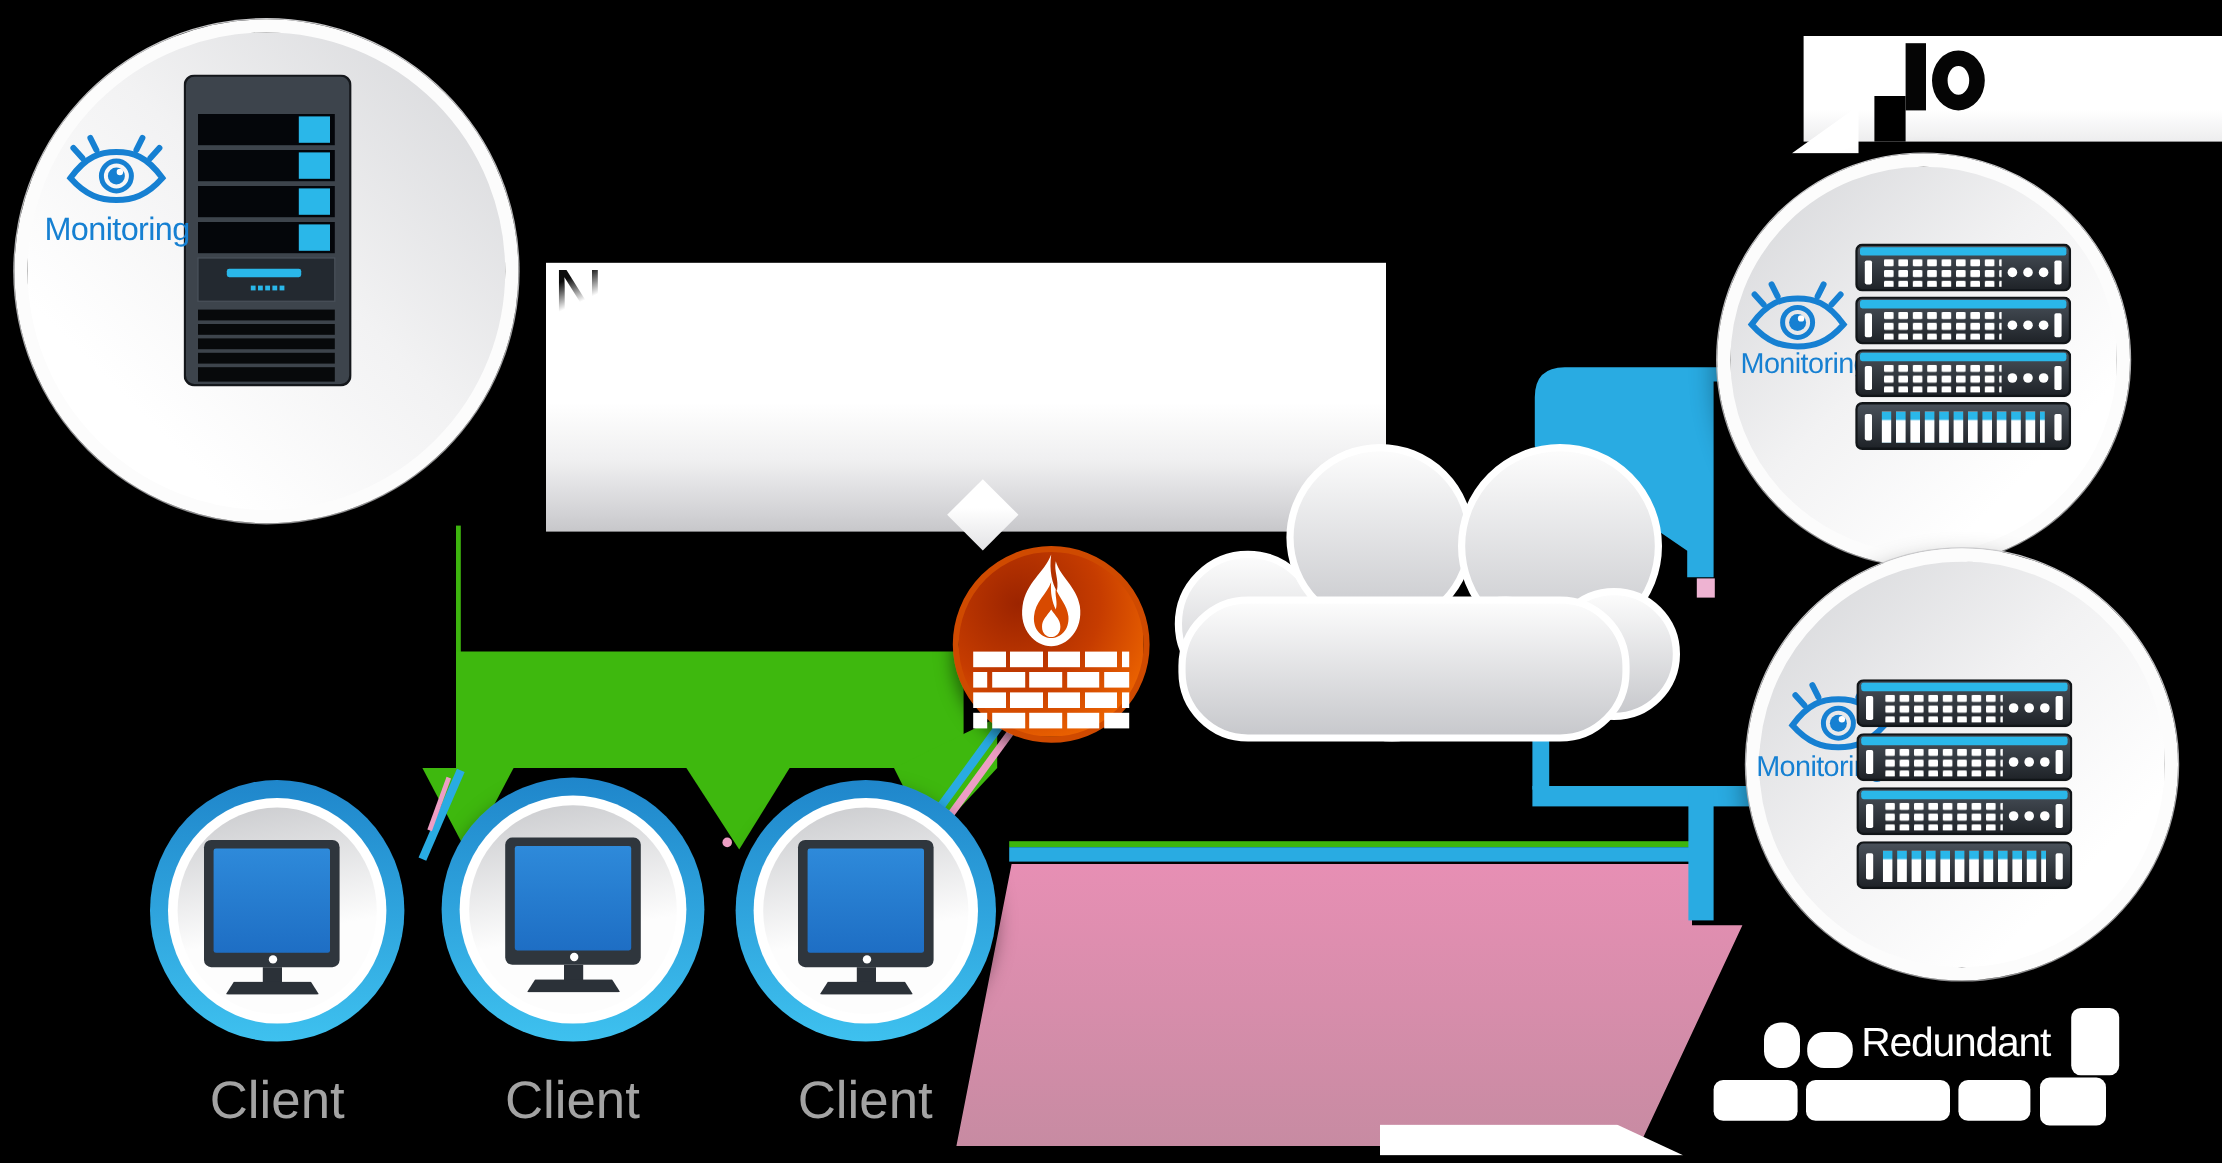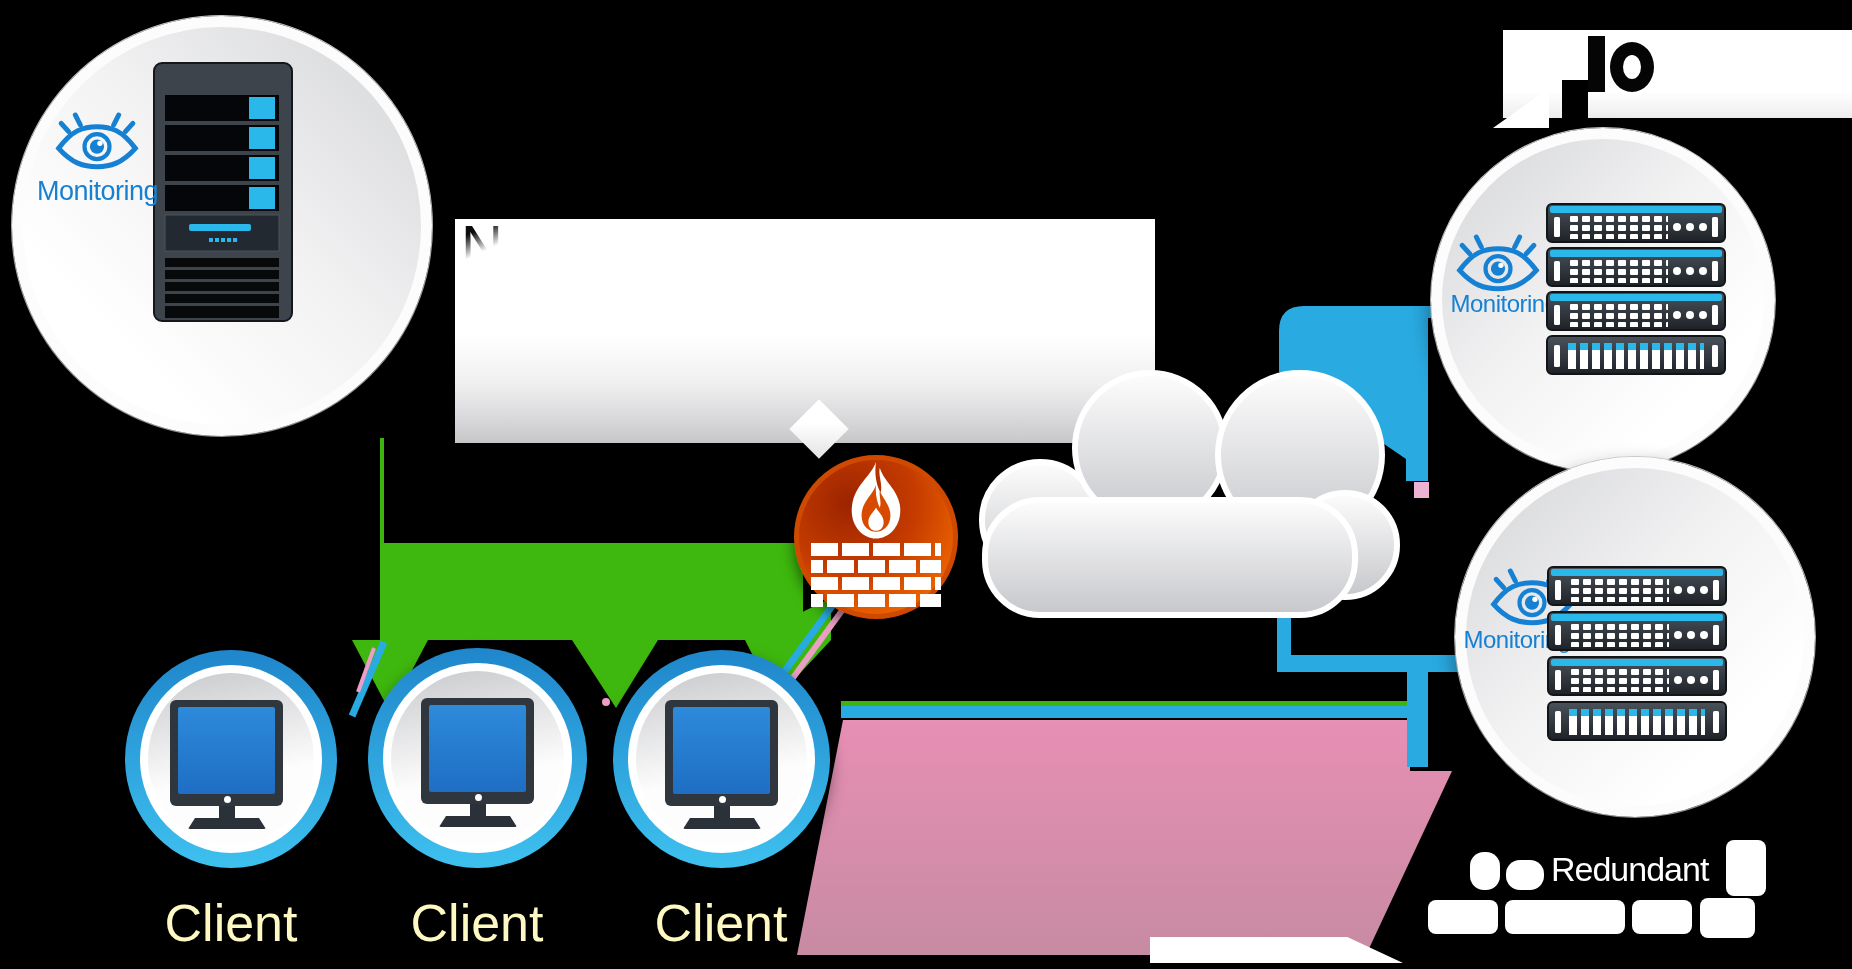--- a/index.html
+++ b/index.html
@@ -30,21 +30,21 @@
   .grad-r{background:linear-gradient(135deg,#d4d5d8 0%,#f2f2f3 45%,#ffffff 78%);}
 
   .mon-label{color:#1680d2;letter-spacing:-.5px;text-align:center;}
 
   
   .client{border-radius:50%;background:linear-gradient(180deg,#1f86cb 0%,#3ec1ef 100%);
     box-shadow:0 8px 16px rgba(0,0,0,.5);}
   .client-white{position:absolute;inset:15px;background:#fff;border-radius:50%;}
   .client-face{position:absolute;inset:23px;border-radius:50%;
     background:linear-gradient(170deg,#c9cacd 0%,#fdfdfd 60%);}
-  .client-label{color:#fef9c3;font-size:52px;transform:translateX(-50%);}
+  .client-label{color:#a3a3a3;font-size:44px;transform:translateX(-50%);}
 
   
   .mframe{background:#2f363d;border-radius:6px;}
   .mscreen{position:absolute;left:8px;top:7px;right:8px;bottom:12px;
     background:linear-gradient(180deg,#2e8ada 0%,#1e6ec4 100%);border-radius:2px;}
   .mcam{position:absolute;left:50%;bottom:3px;width:7px;height:7px;margin-left:-3px;border-radius:50%;background:#fff;}
   .mneck{background:#2b3138;}
   .mbase{background:#2b3138;clip-path:polygon(9% 0,91% 0,100% 100%,0 100%);border-radius:2px;}
 
   

